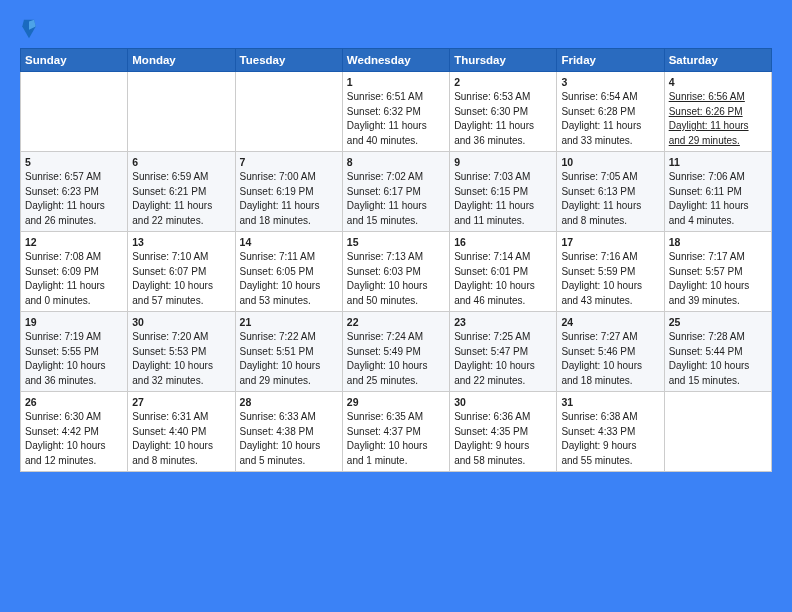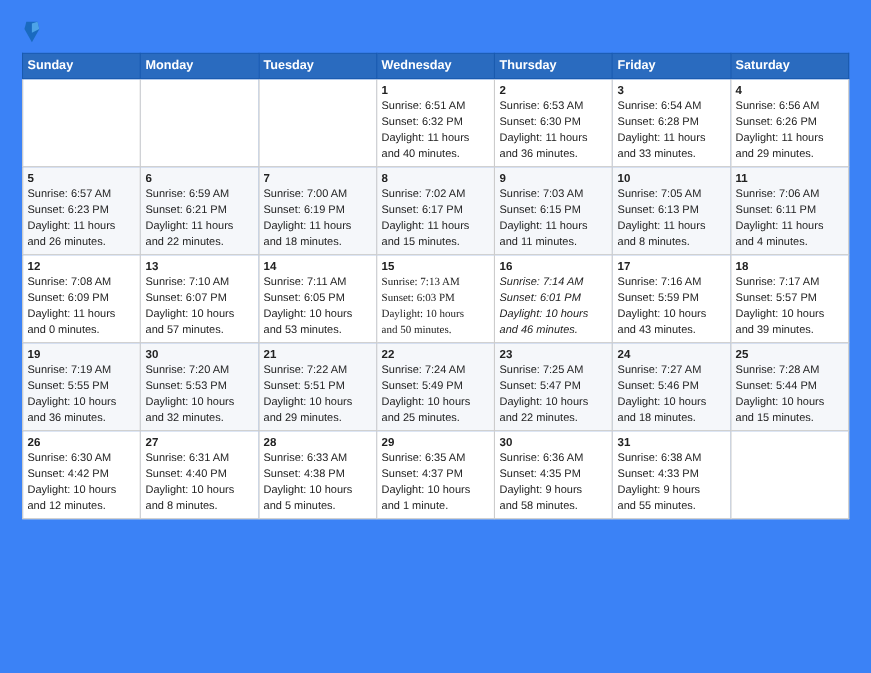--- a/index.html
+++ b/index.html
@@ -154,21 +154,21 @@
           </td>
           <td>
             <span class="day-num">3</span>
             <div class="day-info" style="white-space: pre-line;">Sunrise: 6:54 AM
 Sunset: 6:28 PM
 Daylight: 11 hours
 and 33 minutes.</div>
           </td>
           <td>
             <span class="day-num">4</span>
-            <div class="day-info" style="white-space: pre-line;">Sunrise: 6:56 AM
+            <div class="day-info" style="white-space: pre-line; text-decoration: underline;">Sunrise: 6:56 AM
 Sunset: 6:26 PM
 Daylight: 11 hours
 and 29 minutes.</div>
           </td>
         </tr>
         <tr>
           <td>
             <span class="day-num">5</span>
             <div class="day-info" style="white-space: pre-line;">Sunrise: 6:57 AM
 Sunset: 6:23 PM
@@ -235,28 +235,28 @@
           </td>
           <td>
             <span class="day-num">14</span>
             <div class="day-info" style="white-space: pre-line;">Sunrise: 7:11 AM
 Sunset: 6:05 PM
 Daylight: 10 hours
 and 53 minutes.</div>
           </td>
           <td>
             <span class="day-num">15</span>
-            <div class="day-info" style="white-space: pre-line; font-family: Liberation Serif, serif;">Sunrise: 7:13 AM
+            <div class="day-info" style="white-space: pre-line;">Sunrise: 7:13 AM
 Sunset: 6:03 PM
 Daylight: 10 hours
 and 50 minutes.</div>
           </td>
           <td>
             <span class="day-num">16</span>
-            <div class="day-info" style="white-space: pre-line; font-style: italic;">Sunrise: 7:14 AM
+            <div class="day-info" style="white-space: pre-line;">Sunrise: 7:14 AM
 Sunset: 6:01 PM
 Daylight: 10 hours
 and 46 minutes.</div>
           </td>
           <td>
             <span class="day-num">17</span>
             <div class="day-info" style="white-space: pre-line;">Sunrise: 7:16 AM
 Sunset: 5:59 PM
 Daylight: 10 hours
 and 43 minutes.</div>

